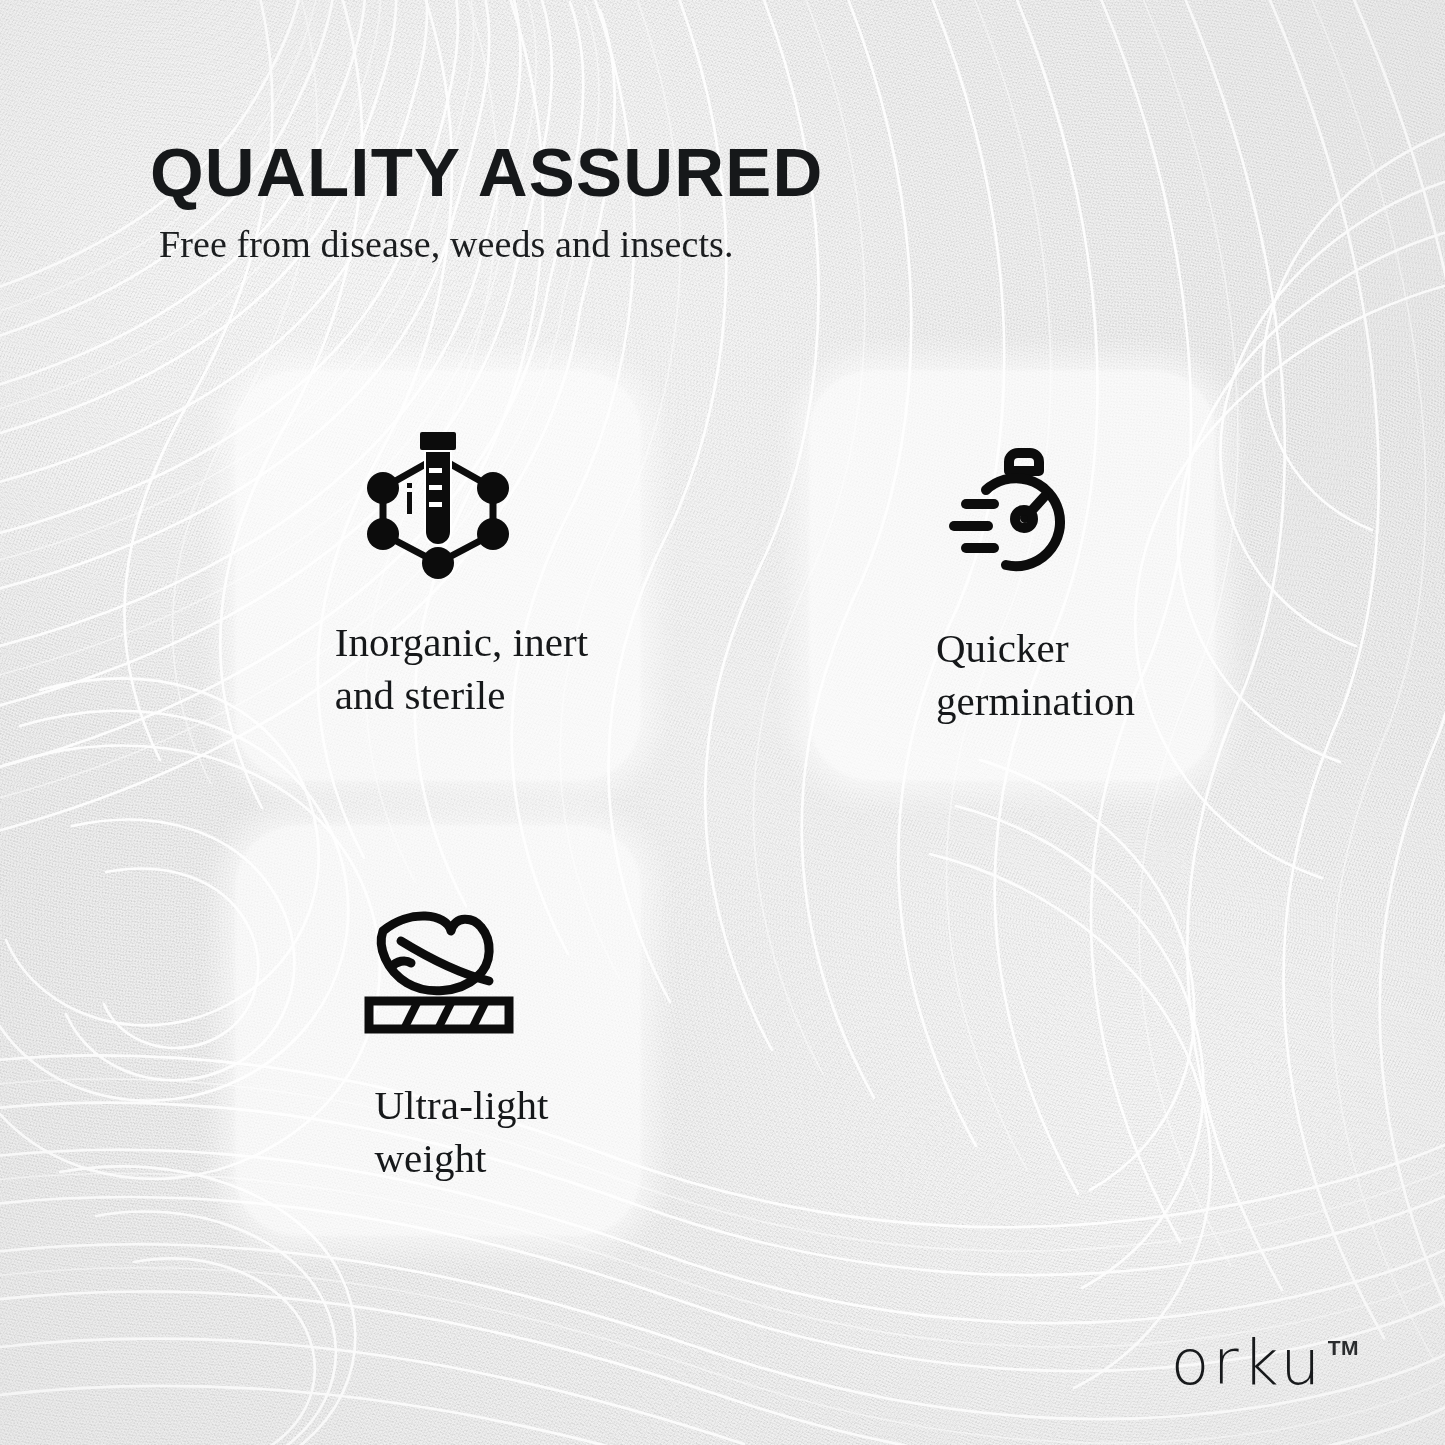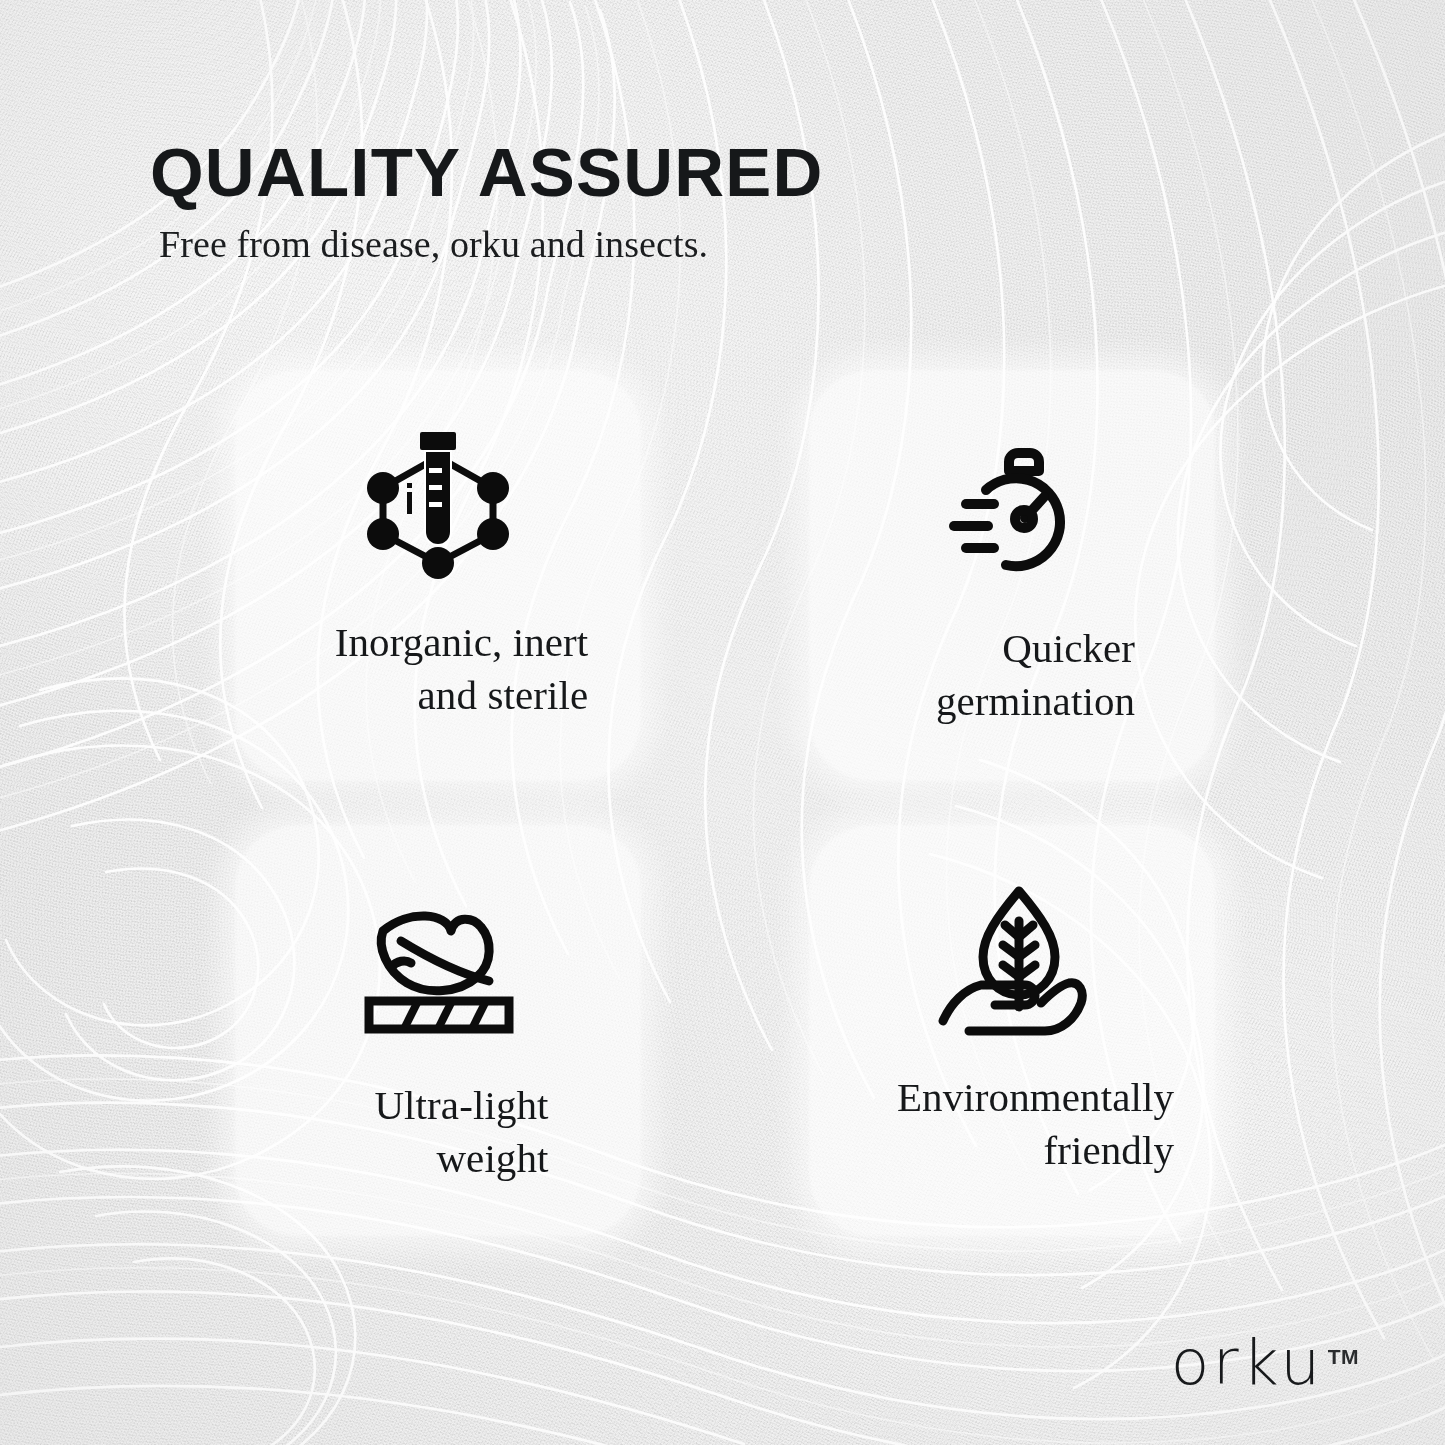--- a/index.html
+++ b/index.html
@@ -126,40 +126,40 @@
     margin-top: 56px;
   }
   .card-icon svg { display: block; }
   .card-label {
     position: relative;
     z-index: 2;
     margin-top: 24px;
     font-family: "Liberation Serif", serif;
     font-size: 41px;
     line-height: 1.30;
-    text-align: right;
+    text-align: left;
     color: #16181a;
     white-space: pre-line;
     letter-spacing: .1px;
     margin-left: 47px;
   }
 
   
   .icon-molecule-tube { margin-top: 50px; }
   .icon-stopwatch     { margin-top: 56px; }
   .icon-feather-scale { margin-top: 58px; }
   .icon-leaf-hand     { margin-top: 50px; }
 
   
   .logo {
     position: absolute;
     right: 86px;
     bottom: 55px;
     display: flex;
-    align-items: center;
+    align-items: flex-start;
     color: #17191b;
   }
   .logo-word {
     font-family: "DejaVu Sans", sans-serif;
     font-weight: 300;
     font-size: 63px;
     line-height: .86;
     letter-spacing: 3.5px;
     color: #17191b;
   }
@@ -257,21 +257,21 @@
         <path d="M-40 1184 C 225 1149 467 1206 667 1276 C 854 1342 1042 1364 1233 1334 C 1360 1314 1445 1282 1485 1253"></path>
         <path d="M-40 1280 C 245 1241 503 1302 711 1372 C 902 1438 1090 1460 1277 1430 C 1391 1410 1465 1378 1485 1353"></path>
       </g>
     </svg>
   </div>
 
   <div class="bg-vignette"></div>
 
   <div class="header">
     <h1 class="title">QUALITY ASSURED</h1>
-    <p class="subtitle">Free from disease, orku and insects.</p>
+    <p class="subtitle">Free from disease, weeds and insects.</p>
   </div>
 
   <div class="grid">
 
     <div class="card">
       <div class="card-icon icon-molecule-tube">
         <svg width="150" height="152" viewBox="0 0 150 152" xmlns="http://www.w3.org/2000/svg">
           <g stroke="#0c0c0c" stroke-width="7" fill="none" stroke-linecap="round">
 
             <line x1="20" y1="58" x2="75" y2="27"></line>
@@ -351,46 +351,20 @@
               <line x1="78" y1="126" x2="90" y2="102"></line>
               <line x1="112" y1="126" x2="124" y2="102"></line>
             </g>
           </g>
         </svg>
       </div>
       <div class="card-label">Ultra-light
 weight</div>
     </div>
 
-    <div class="card">
-      <div class="card-icon icon-leaf-hand">
-        <svg width="158" height="152" viewBox="0 0 158 152" xmlns="http://www.w3.org/2000/svg">
-          <g fill="none" stroke="#0c0c0c" stroke-width="9" stroke-linecap="round" stroke-linejoin="round">
-
-            <path d="M86 6 C 108 32 122 52 122 72 C 122 94 106 110 86 110
-                     C 66 110 50 94 50 72 C 50 52 64 32 86 6 Z"></path>
-
-            <path d="M86 36 V 122"></path>
-            <path d="M86 52 L 72 40"></path>
-            <path d="M86 52 L 100 40"></path>
-            <path d="M86 72 L 70 60"></path>
-            <path d="M86 72 L 102 60"></path>
-            <path d="M86 92 L 70 80"></path>
-            <path d="M86 92 L 102 80"></path>
-
-            <path d="M10 136 C 18 118 32 104 48 100 L 92 100
-                     a10 10 0 0 1 0 20 L 62 120"></path>
-            <path d="M36 146 L 112 146 C 128 146 142 134 148 118
-                     C 152 106 146 96 136 98 C 128 100 118 108 108 118"></path>
-          </g>
-        </svg>
-      </div>
-      <div class="card-label">Environmentally
-friendly</div>
-    </div>
 
   </div>
 
   <div class="logo">
     <span class="logo-word">orku</span>
     <span class="logo-tm">TM</span>
   </div>
 
 </div>
 

